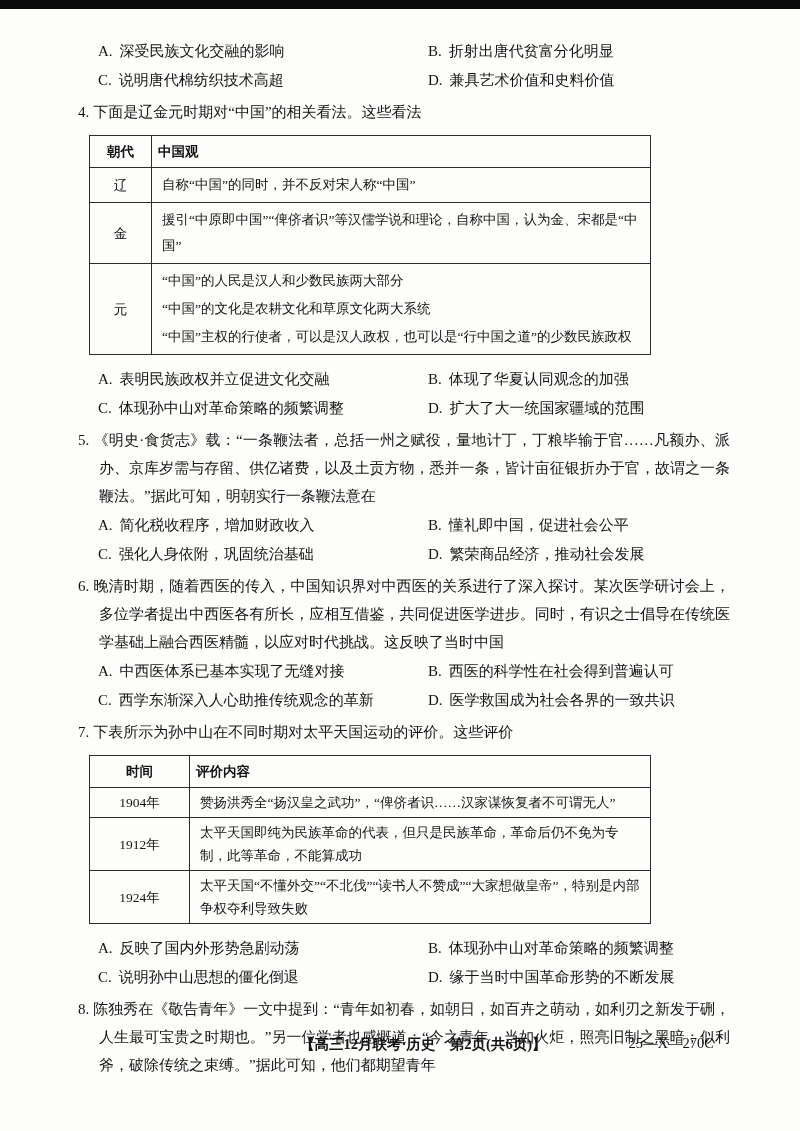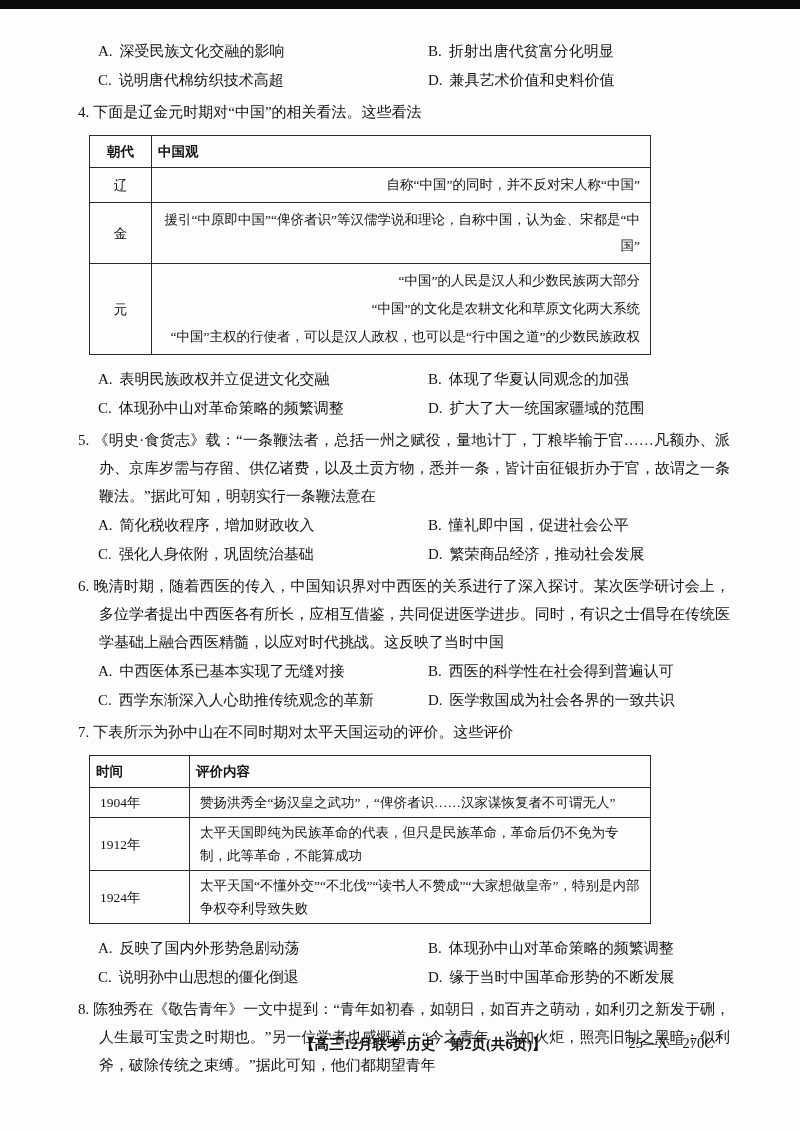--- a/index.html
+++ b/index.html
@@ -50,22 +50,22 @@
   }
   td, th {
     border:1.2px solid #2b2b2b;
     padding:3px 10px;
     line-height:23px;
     vertical-align:middle;
     text-align:left;
   }
   th { font-weight:bold; padding:4px 6px; }
   .c-dynasty { width:62px; text-align:center; }
-  .c-time { width:100px; }
-  .cell-line { line-height:26px; padding:1px 0;text-align:right; }
+  .c-time { width:100px; text-align:center; }
+  .cell-line { line-height:26px; padding:1px 0; }
   
   .footer {
     position:absolute; top:1035px; left:0;
     width:800px; height:30px;
     font-size:14.5px;
   }
   .footer-main {
     position:absolute; left:300px;
     font-weight:bold;
     text-align:right;

